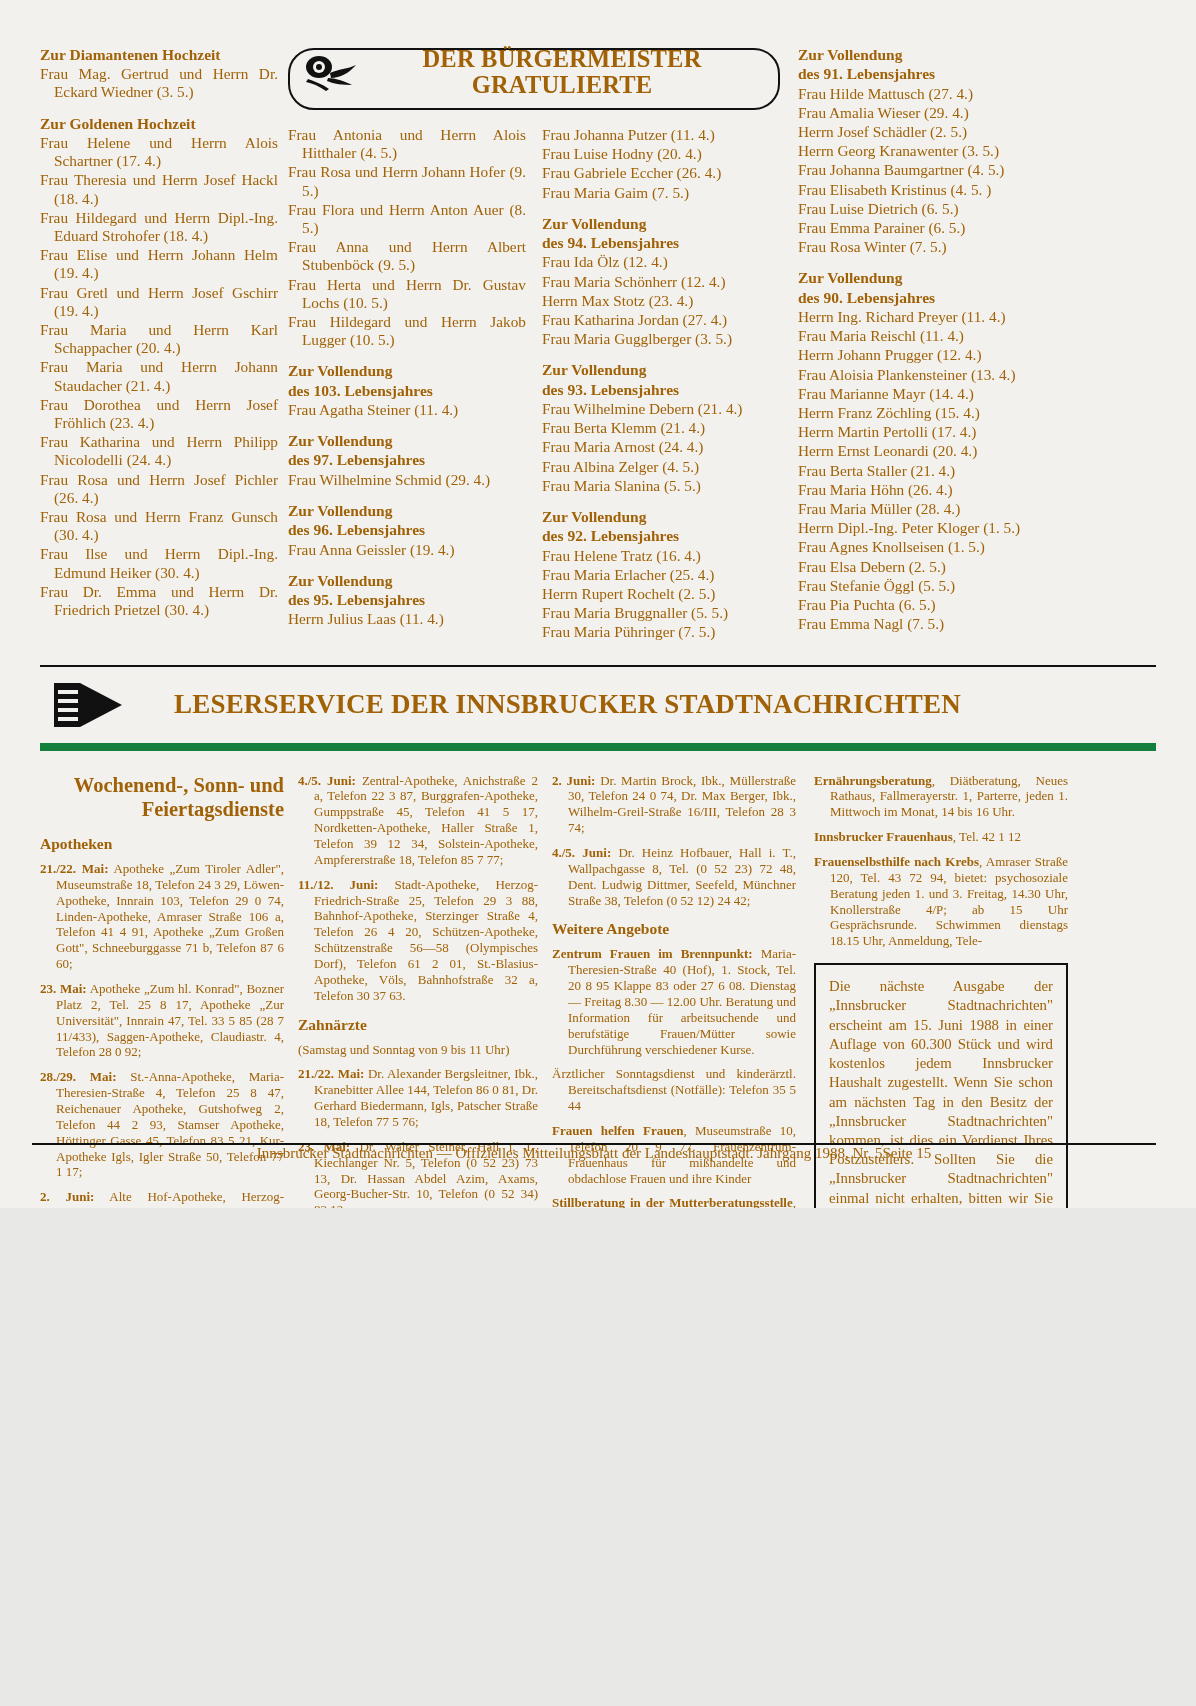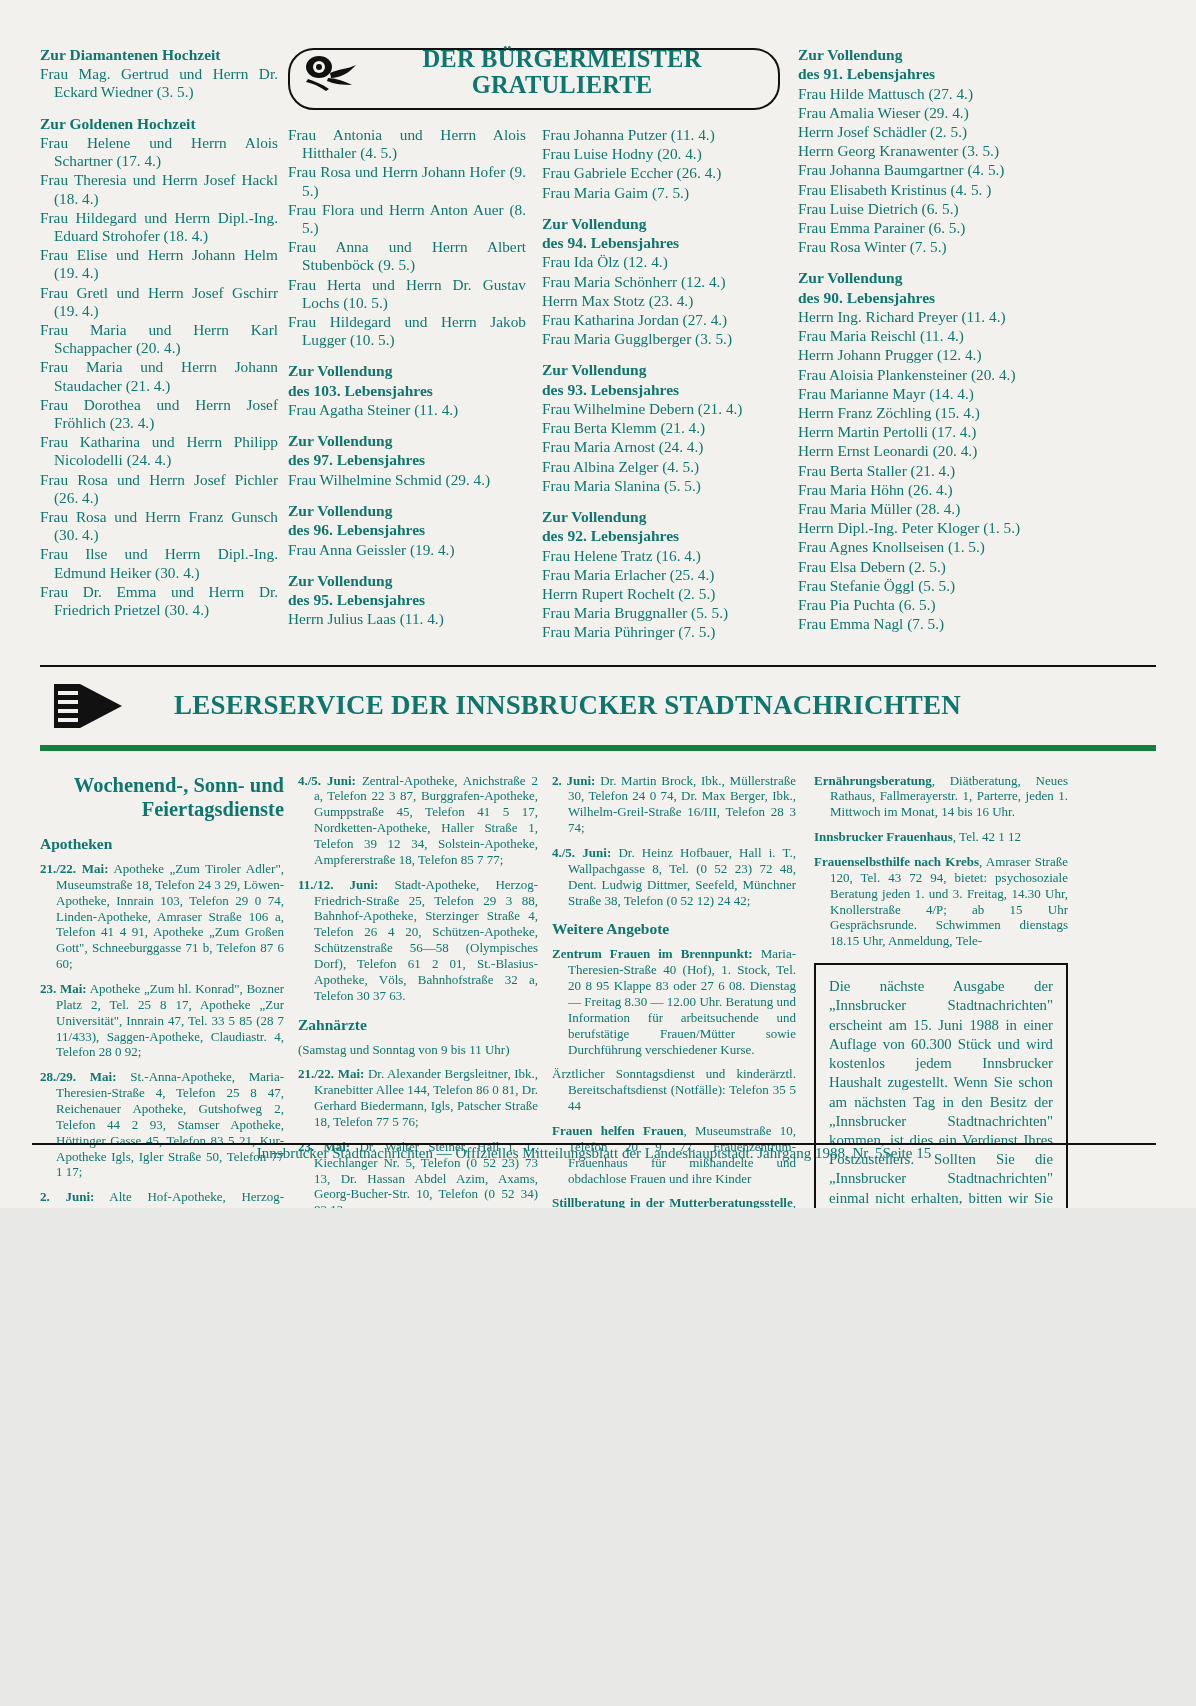--- a/index.html
+++ b/index.html
@@ -6,21 +6,21 @@
     margin: 0;
     padding: 0;
     background: #e8e8e6;
   }
   .page {
     position: relative;
     width: 1196px;
     height: 1208px;
     background: #f2f1ee;
     font-family: "Liberation Serif", serif;
-    color: #0f766e;
+    color: #a16207;
     box-sizing: border-box;
     padding: 46px 40px 0 40px;
     overflow: hidden;
   }
   
   .top {
     display: flex;
     gap: 0;
     align-items: flex-start;
   }
@@ -76,21 +76,21 @@
   .two-sub {
     display: flex;
     gap: 16px;
   }
   .two-sub > div { width: 238px; }
 
   
   .banner {
     margin: 22px 0 0 0;
     border-top: 2px solid #111;
-    border-bottom: 6px solid #15803d;
+    border-bottom: 8px solid #15803d;
     height: 86px;
     display: flex;
     align-items: center;
     padding-left: 12px;
     box-sizing: border-box;
   }
   .banner .logo { width: 110px; height: 56px; flex: none; }
   .banner .btitle {
     font-weight: bold;
     font-size: 27px;
@@ -259,21 +259,21 @@
         <div class="hang">Frau Johanna Baumgartner (4. 5.)</div>
         <div class="hang">Frau Elisabeth Kristinus (4. 5. )</div>
         <div class="hang">Frau Luise Dietrich (6. 5.)</div>
         <div class="hang">Frau Emma Parainer (6. 5.)</div>
         <div class="hang">Frau Rosa Winter (7. 5.)</div>
         <div class="hdg sp">Zur Vollendung</div>
         <div class="hdg">des 90. Lebensjahres</div>
         <div class="hang">Herrn Ing. Richard Preyer (11. 4.)</div>
         <div class="hang">Frau Maria Reischl (11. 4.)</div>
         <div class="hang">Herrn Johann Prugger (12. 4.)</div>
-        <div class="hang">Frau Aloisia Plankensteiner (20. 4.)</div>
+        <div class="hang">Frau Aloisia Plankensteiner (13. 4.)</div>
         <div class="hang">Frau Marianne Mayr (14. 4.)</div>
         <div class="hang">Herrn Franz Zöchling (15. 4.)</div>
         <div class="hang">Herrn Martin Pertolli (17. 4.)</div>
         <div class="hang">Herrn Ernst Leonardi (20. 4.)</div>
         <div class="hang">Frau Berta Staller (21. 4.)</div>
         <div class="hang">Frau Maria Höhn (26. 4.)</div>
         <div class="hang">Frau Maria Müller (28. 4.)</div>
         <div class="hang">Herrn Dipl.-Ing. Peter Kloger (1. 5.)</div>
         <div class="hang">Frau Agnes Knollseisen (1. 5.)</div>
         <div class="hang">Frau Elsa Debern (2. 5.)</div>

